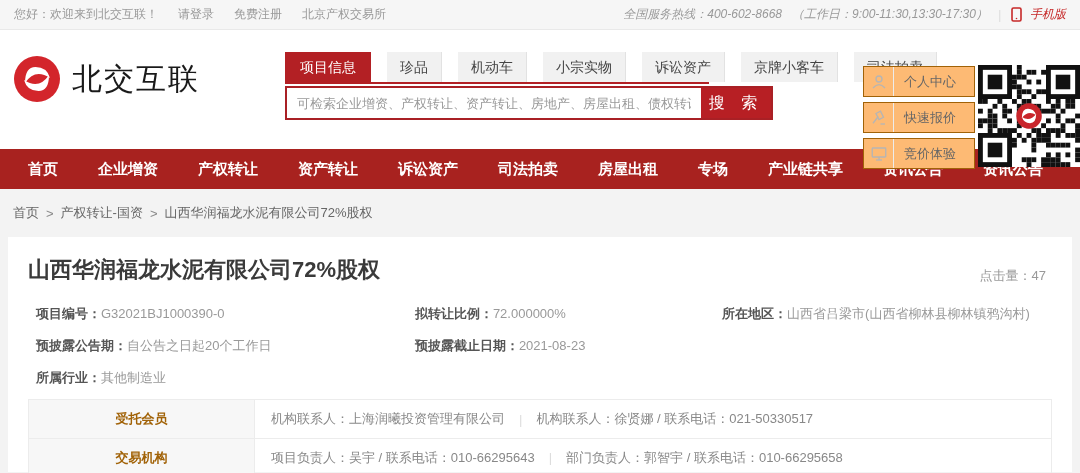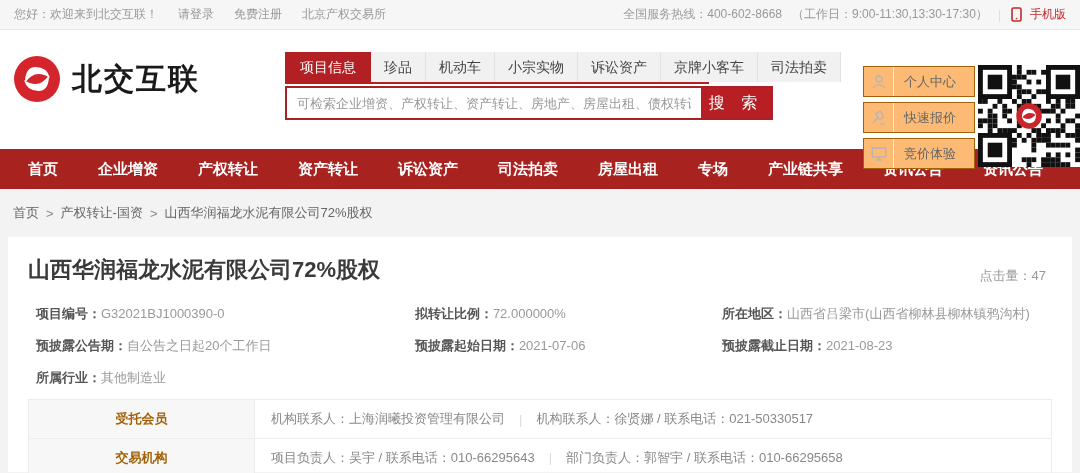--- a/index.html
+++ b/index.html
@@ -3,32 +3,32 @@
 <meta charset="utf-8">
 <style>
   * { margin:0; padding:0; box-sizing:border-box; }
   html,body { width:1080px; height:473px; overflow:hidden;
     font-family:"Liberation Sans","DejaVu Sans",sans-serif; background:#f3f3f3; }
 
   
   .topbar { height:30px; background:#f6f6f6; border-bottom:1px solid #e9e9e9;
     display:flex; align-items:center; padding:0 14px; font-size:12px; color:#999; }
   .topbar .grp { display:flex; gap:20px; }
-  .topbar .right { margin-left:auto; display:flex; align-items:center; gap:10px; }
+  .topbar .right { margin-left:auto; display:flex; align-items:center; gap:10px;font-style:italic; }
   .topbar a, .toplink { color:#999; text-decoration:none; cursor:pointer; }
   .mobile { color:#c62828; display:flex; align-items:center; gap:8px; cursor:pointer; }
   .tsep { color:#ddd; }
 
   
   .header { height:119px; background:#fff; position:relative; }
   .logo { position:absolute; left:14px; top:26px; display:flex; align-items:center; cursor:pointer; }
-  .logo-txt { font-size:30px; font-weight:700; color:#1a1a1a; margin-left:12px; letter-spacing:2px; }
+  .logo-txt { font-size:30px; font-weight:400; color:#1a1a1a; margin-left:12px; letter-spacing:2px; }
 
   .centerbox { position:absolute; left:285px; top:22px; width:488px; }
-  .tabs { display:flex; border-bottom:2px solid #b32024; width:424px; }
+  .tabs { display:flex; border-bottom:2px solid #b32024; width:424px;gap:16px; }
   .tab { height:30px; line-height:30px; padding:0 13px; font-size:14px; color:#444;
     background:#f1f1f1; border-right:1px solid #e2e2e2; cursor:pointer; white-space:nowrap; }
   .tab.active { background:#b32024; color:#fff; border-right:none; padding:0 15px; }
   .searchrow { margin-top:2px; display:flex; height:34px; border:2px solid #a92025; background:#fff; }
   .searchrow input { flex:1; border:none; outline:none; padding:0 10px; font-size:13px; color:#666;
     font-family:inherit; }
   .searchrow input::placeholder { color:#999; }
   .search-btn { width:70px; background:#b71f24; color:#fff; border:none; font-size:16px;
     letter-spacing:6px; cursor:pointer; font-family:inherit; }
 
@@ -347,23 +347,20 @@
       </div>
       <div class="fcell">
         <span class="flabel">所在地区：</span><span class="fvalue">山西省吕梁市(山西省柳林县柳林镇鸦沟村)</span>
       </div>
     </div>
     <div class="frow">
       <div class="fcell">
         <span class="flabel">预披露公告期：</span><span class="fvalue">自公告之日起20个工作日</span>
       </div>
       <div class="fcell">
-        <span class="flabel">预披露起始日期：</span><span class="fvalue">2021-07-06</span>
-      </div>
-      <div class="fcell">
         <span class="flabel">预披露截止日期：</span><span class="fvalue">2021-08-23</span>
       </div>
     </div>
     <div class="frow">
       <div class="fcell">
         <span class="flabel">所属行业：</span><span class="fvalue">其他制造业</span>
       </div>
     </div>
   </div>
 

